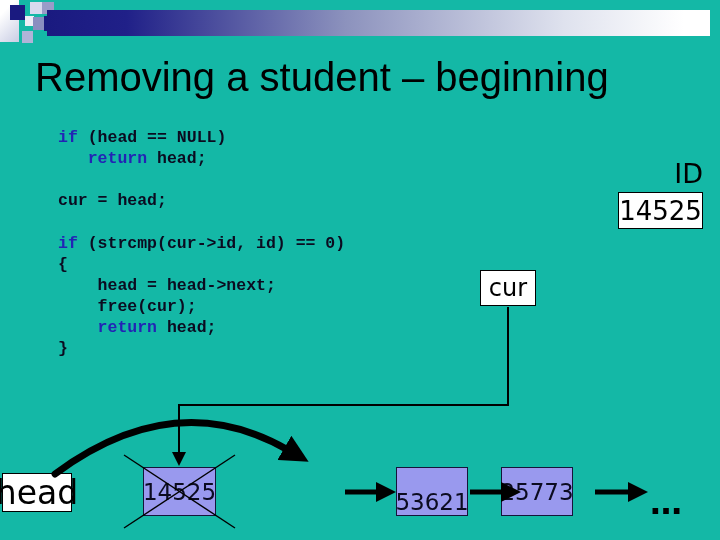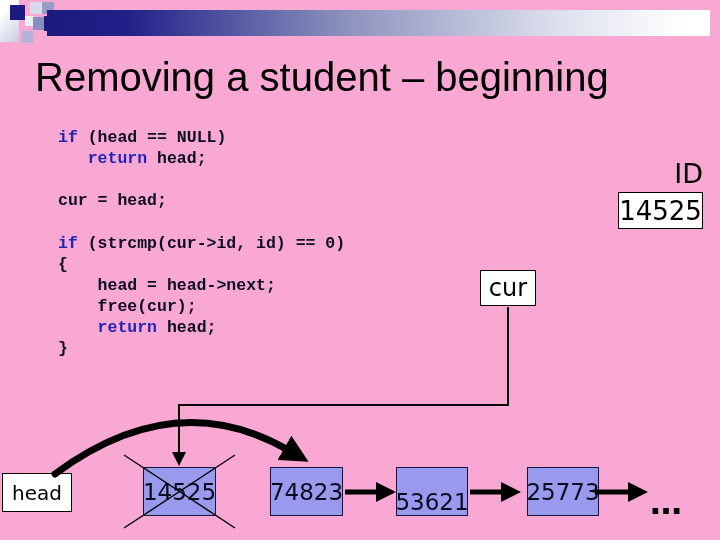--- a/index.html
+++ b/index.html
@@ -1,17 +1,17 @@
 <!DOCTYPE html>
 <html><head>
 <meta charset="utf-8">
 <style>
   html,body{margin:0;padding:0;background:#888;}
   .slide{
-    position:relative;width:720px;height:540px;background:#f9a8d4;overflow:hidden;
+    position:relative;width:720px;height:540px;background:#14b8a6;overflow:hidden;
     font-family:"Liberation Sans",sans-serif;color:#000;
   }
   
   .deco{position:absolute;}
   .deco-strip{left:0;top:0;width:19px;height:42px;
     background:linear-gradient(135deg,#ffffff 25%,#c9cde4 100%);}
   .sq{position:absolute;}
   .sq-navy1{left:10px;top:5px;width:15px;height:15px;background:var(--accent);}
   .sq-lav1{left:30px;top:2px;width:12px;height:12px;background:#d8daee;}
   .sq-slate1{left:42px;top:2px;width:12px;height:12px;background:#9a9cc8;}
@@ -34,31 +34,31 @@
   pre.code .kw{color:var(--kw-color);margin-top:20px;}
   
   .wbox{position:absolute;background:#fff;border:1.5px solid #000;
     display:flex;align-items:center;justify-content:center;box-sizing:border-box;}
   .id-label{position:absolute;left:618px;top:158px;width:85px;text-align:right;
     font-size:27px;font-family:"DejaVu Sans",sans-serif;}
   .id-box{left:618px;top:192px;width:85px;height:37px;font-size:26px;
     font-family:"DejaVu Sans",sans-serif;}
   .cur-box{left:480px;top:270px;width:56px;height:36px;font-size:24px;
     font-family:"DejaVu Sans",sans-serif;}
-  .head-box{left:2px;top:473px;width:70px;height:39px;font-size:20px;
+  .head-box{left:2px;top:473px;width:70px;height:39px;font-size:33px;
     font-family:"DejaVu Sans",sans-serif;}
   
   .node{position:absolute;top:467px;height:49px;box-sizing:border-box;
     background:var(--node-fill);border:1.5px solid #15153a;
     display:flex;align-items:center;justify-content:center;
     font-family:"DejaVu Sans",sans-serif;font-size:23px;color:#0b0b20;}
   .node-1{left:143px;width:73px;}
   .node-2{left:270px;width:73px;}
   .node-3{left:396px;width:72px;align-items:flex-end;}
-  .node-4{left:527px;width:72px;}
+  .node-4{left:501px;width:72px;}
   .ellipsis{position:absolute;left:650px;top:484px;font-size:32px;font-weight:bold;
     letter-spacing:3px;font-family:"DejaVu Sans",sans-serif;}
   
   svg.overlay{position:absolute;left:0;top:0;pointer-events:none;}
 </style>
 </head>
 <body>
 
 <div class="slide" style="--accent: #1a1a80; --node-fill: #9999ee; --kw-color: #2323b5;">
 
@@ -94,23 +94,20 @@
     <span>cur</span>
   </div>
 
   <div class="wbox head-box">
     <span>head</span>
   </div>
 
   <div class="node node-1">
     <span>14525</span>
   </div>
-  <div class="node node-2">
-    <span>74823</span>
-  </div>
   <div class="node node-3">
     <span>53621</span>
   </div>
   <div class="node node-4">
     <span>25773</span>
   </div>
 
   <div class="ellipsis">…</div>
 
   <svg class="overlay" width="720" height="540" viewBox="0 0 720 540">

